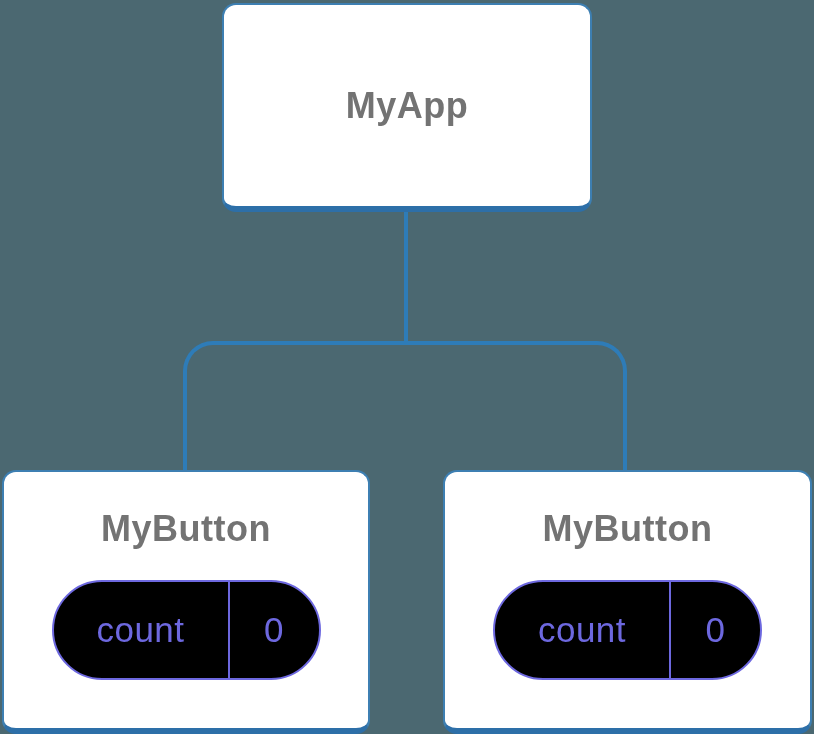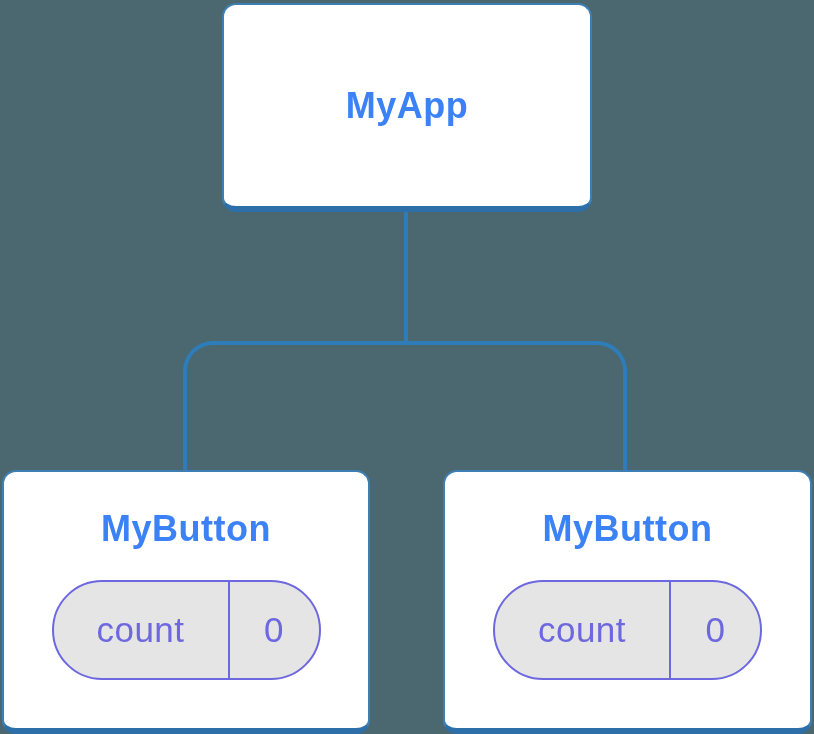--- a/index.html
+++ b/index.html
@@ -42,21 +42,21 @@
   .child-card-right {
     left: 443px;
     top: 470px;
     width: 369px;
     height: 264px;
   }
   .node-label {
     font-size: 36px;
     line-height: 44px;
     font-weight: 600;
-    color: #3b82f6;
+    color: #737373;
     letter-spacing: 0.5px;
   }
   .child-card-left .node-label,
   .child-card-right .node-label {
     margin-top: 35px;
   }
   .stem {
     position: absolute;
     left: 404px;
     top: 212px;
@@ -78,21 +78,21 @@
   }
   .pill {
     margin-top: 29px;
     box-sizing: border-box;
     width: 269px;
     height: 100px;
     border: 2px solid #6D68DF;
     border-radius: 60px;
     display: flex;
     align-items: stretch;
-    background: #e5e5e5;
+    background: #000000;
   }
   .pill-key-cell {
     box-sizing: border-box;
     width: 176px;
     display: flex;
     align-items: center;
     justify-content: center;
     border-right: 2px solid #6D68DF;
   }
   .pill-value-cell {

